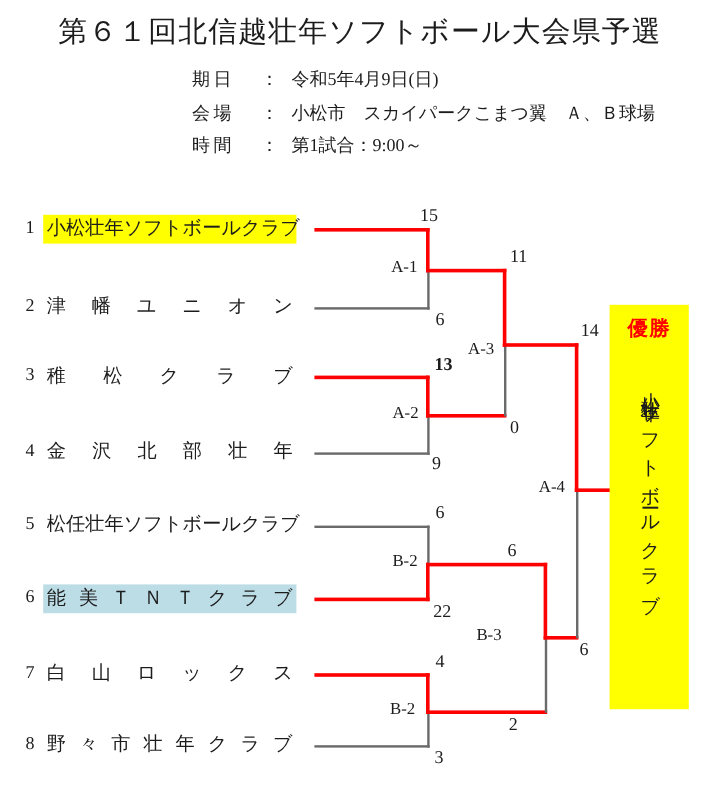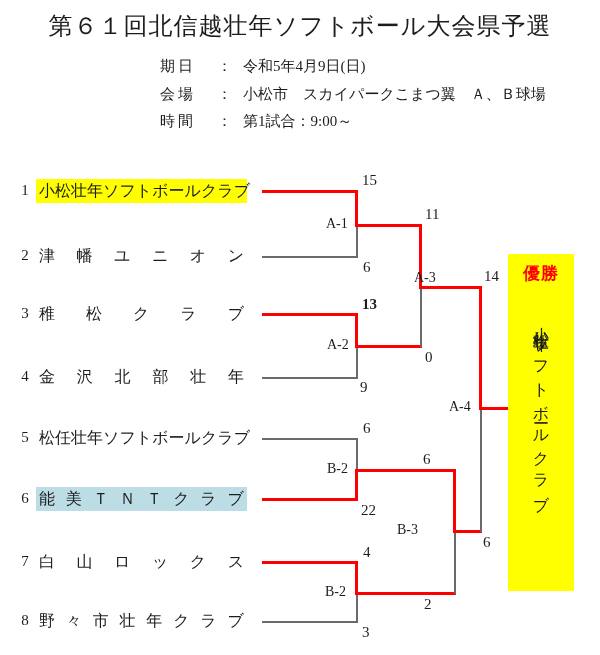--- a/index.html
+++ b/index.html
@@ -209,25 +209,25 @@
 <div class="line h win" style="left:453px;top:530px;width:29px;"></div>
 
 <div class="line v win" style="left:479px;top:286px;height:124px;"></div>
 <div class="line v" style="left:480px;top:408px;height:124px;"></div>
 <div class="line h win" style="left:479px;top:407px;width:30px;"></div>
 
 <div class="abs match-id" style="left:326px;top:216px;">A-1</div>
 <div class="abs match-id" style="left:327px;top:337px;">A-2</div>
 <div class="abs match-id" style="left:327px;top:461px;">B-2</div>
 <div class="abs match-id" style="left:325px;top:584px;">B-2</div>
-<div class="abs match-id" style="left:390px;top:270px;margin-left:24px;">A-3</div>
+<div class="abs match-id" style="left:390px;top:284px;">A-3</div>
 <div class="abs match-id" style="left:397px;top:522px;">B-3</div>
 <div class="abs match-id" style="left:449px;top:399px;">A-4</div>
 
-<div class="abs score" style="left:362px;top:172px;">15</div>
+<div class="abs score" style="left:350px;top:172px;">15</div>
 <div class="abs score" style="left:363px;top:259px;">6</div>
 <div class="abs score" style="left:362px;top:296px;font-weight:bold;">13</div>
 <div class="abs score" style="left:360px;top:379px;">9</div>
 <div class="abs score" style="left:363px;top:420px;">6</div>
 <div class="abs score" style="left:361px;top:502px;">22</div>
 <div class="abs score" style="left:363px;top:544px;">4</div>
 <div class="abs score" style="left:362px;top:624px;">3</div>
 
 <div class="abs score" style="left:425px;top:206px;">11</div>
 <div class="abs score" style="left:425px;top:349px;">0</div>

